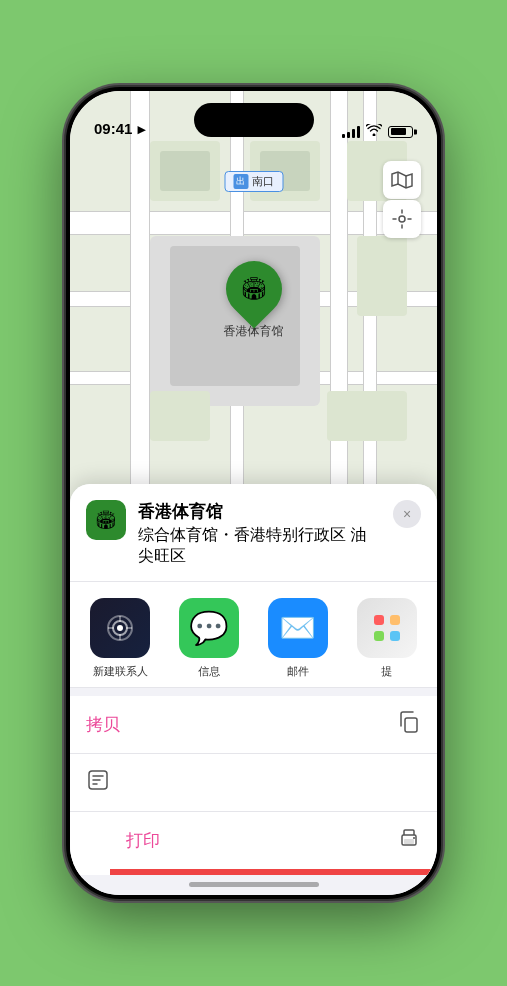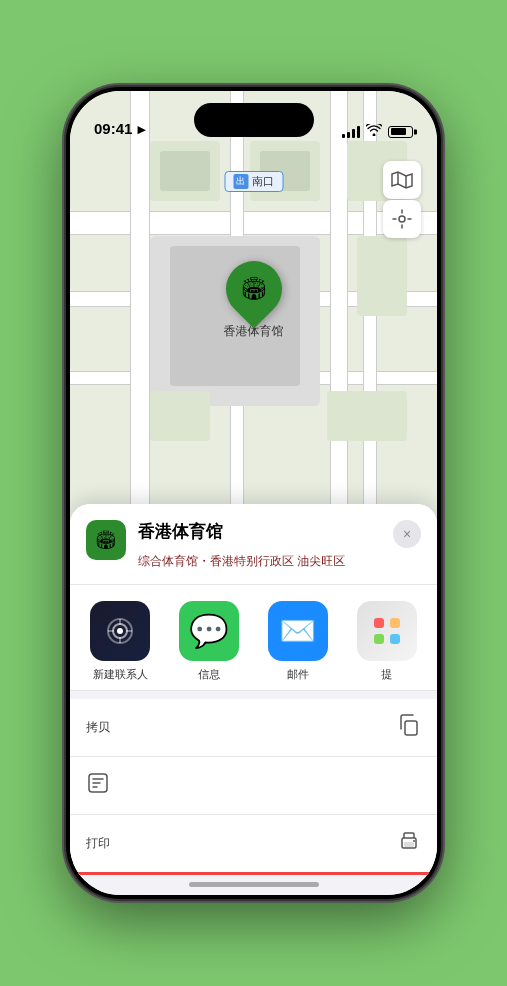--- a/index.html
+++ b/index.html
@@ -251,23 +251,23 @@
     }
     .location-info {
       flex: 1;
     }
     .location-name {
       font-size: 17px;
       font-weight: 600;
       color: #000;
     }
     .location-subtitle {
-      font-size: 12px;
-      color: #7f1d1d;
-      margin-top: 10px;
+      font-size: 16px;
+      color: #000000;
+      margin-top: 2px;
     }
     .close-btn {
       width: 28px;
       height: 28px;
       background: #e5e5ea;
       border-radius: 50%;
       display: flex;
       align-items: center;
       justify-content: center;
       font-size: 14px;
@@ -318,22 +318,22 @@
       display: flex;
       align-items: center;
       padding: 14px 16px;
       border-bottom: 1px solid #e5e5ea;
       justify-content: space-between;
     }
     .action-item:last-child {
       border-bottom: none;
     }
     .action-label {
-      font-size: 12px;
-      color: #404040;
+      font-size: 17px;
+      color: #ec4899;
     }
     .action-icon {
       font-size: 20px;
       color: #555;
     }
     
     .notes-app-icon {
       width: 60px;
       height: 60px;
       border-radius: 14px;
@@ -520,21 +520,21 @@
 
         <div class="action-item">
           <span class="action-icon">
             <svg width="24" height="24" viewBox="0 0 24 24" fill="none">
               <rect x="3" y="3" width="18" height="18" rx="3" stroke="#555" stroke-width="1.5"></rect>
               <path d="M7 8H17M7 12H14M7 16H11" stroke="#555" stroke-width="1.5" stroke-linecap="round"></path>
             </svg>
           </span>
         </div>
 
-        <div class="action-item" style="border-bottom:3px solid #ef4444;">
+        <div class="action-item" style="border-bottom:6px solid #ef4444;margin-left:40px;">
           <span class="action-label">打印</span>
           <span class="action-icon">
             <svg width="24" height="24" viewBox="0 0 24 24" fill="none">
               <rect x="5" y="9" width="14" height="10" rx="1.5" stroke="#555" stroke-width="1.5"></rect>
               <path d="M7 9V5C7 4.4 7.4 4 8 4H16C16.6 4 17 4.4 17 5V9" stroke="#555" stroke-width="1.5"></path>
               <rect x="7" y="13" width="10" height="5" rx="1" fill="#555" opacity="0.2"></rect>
               <circle cx="17" cy="12" r="1" fill="#555"></circle>
             </svg>
           </span>
         </div>

